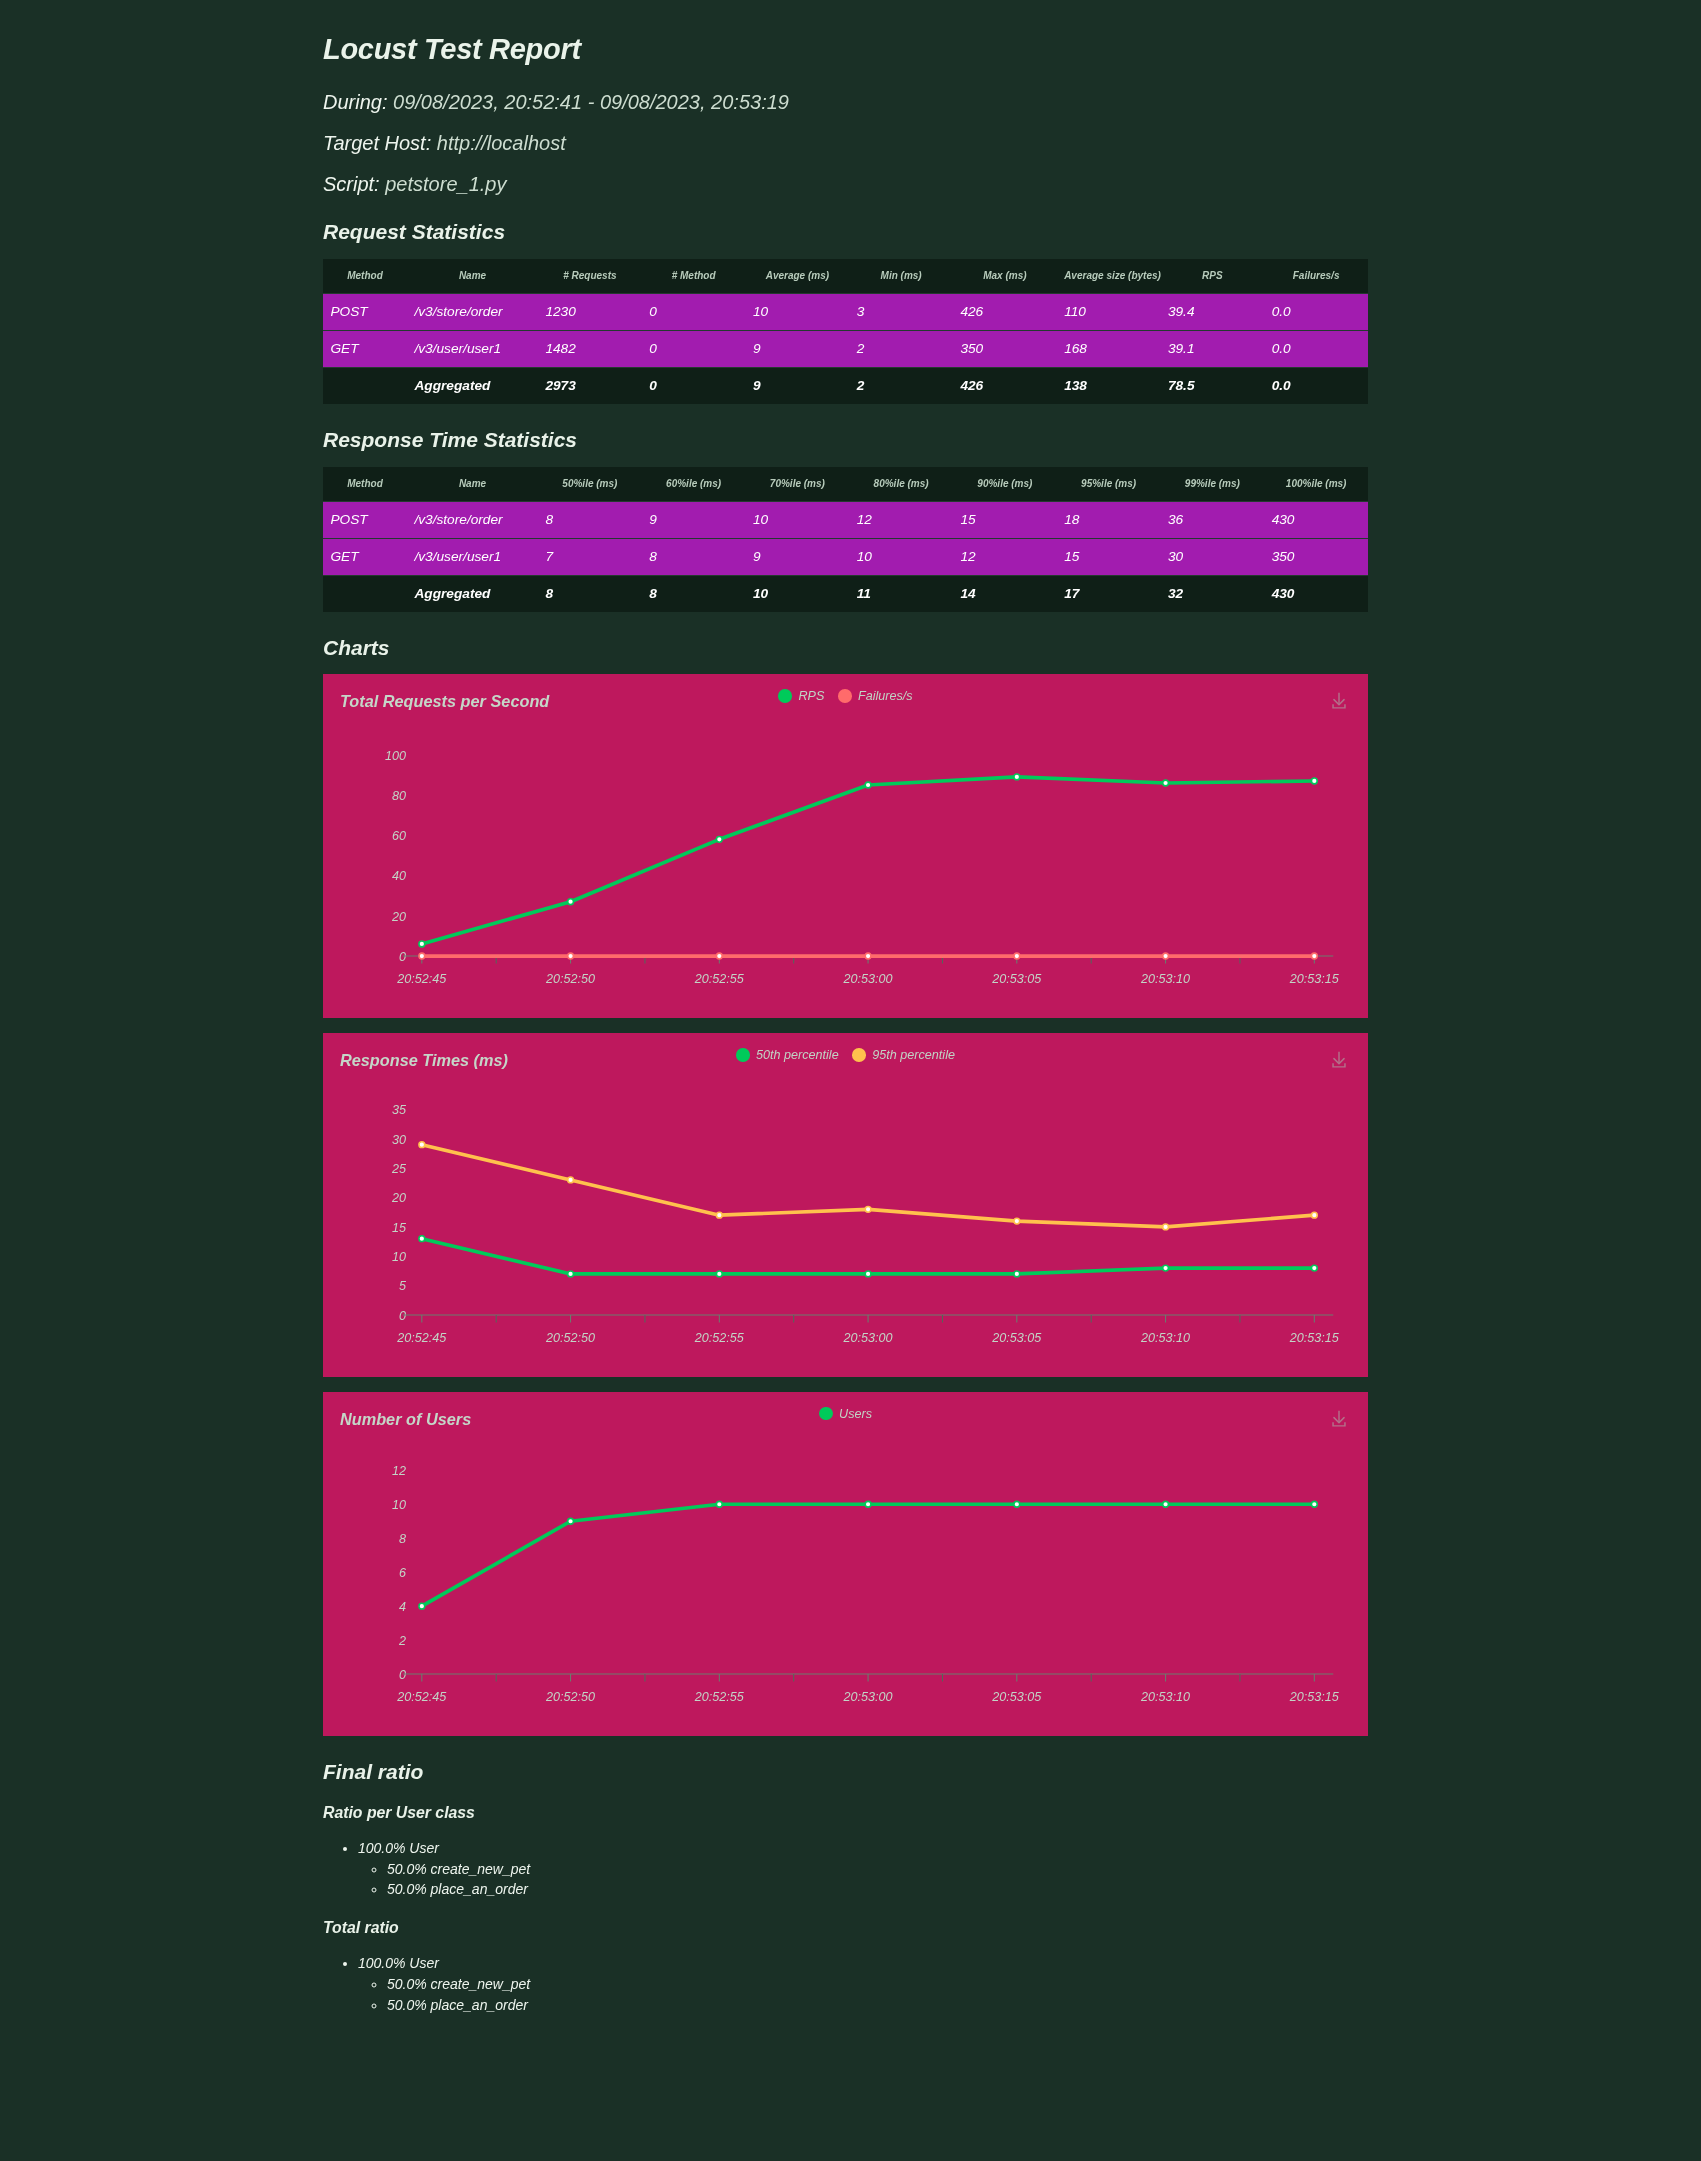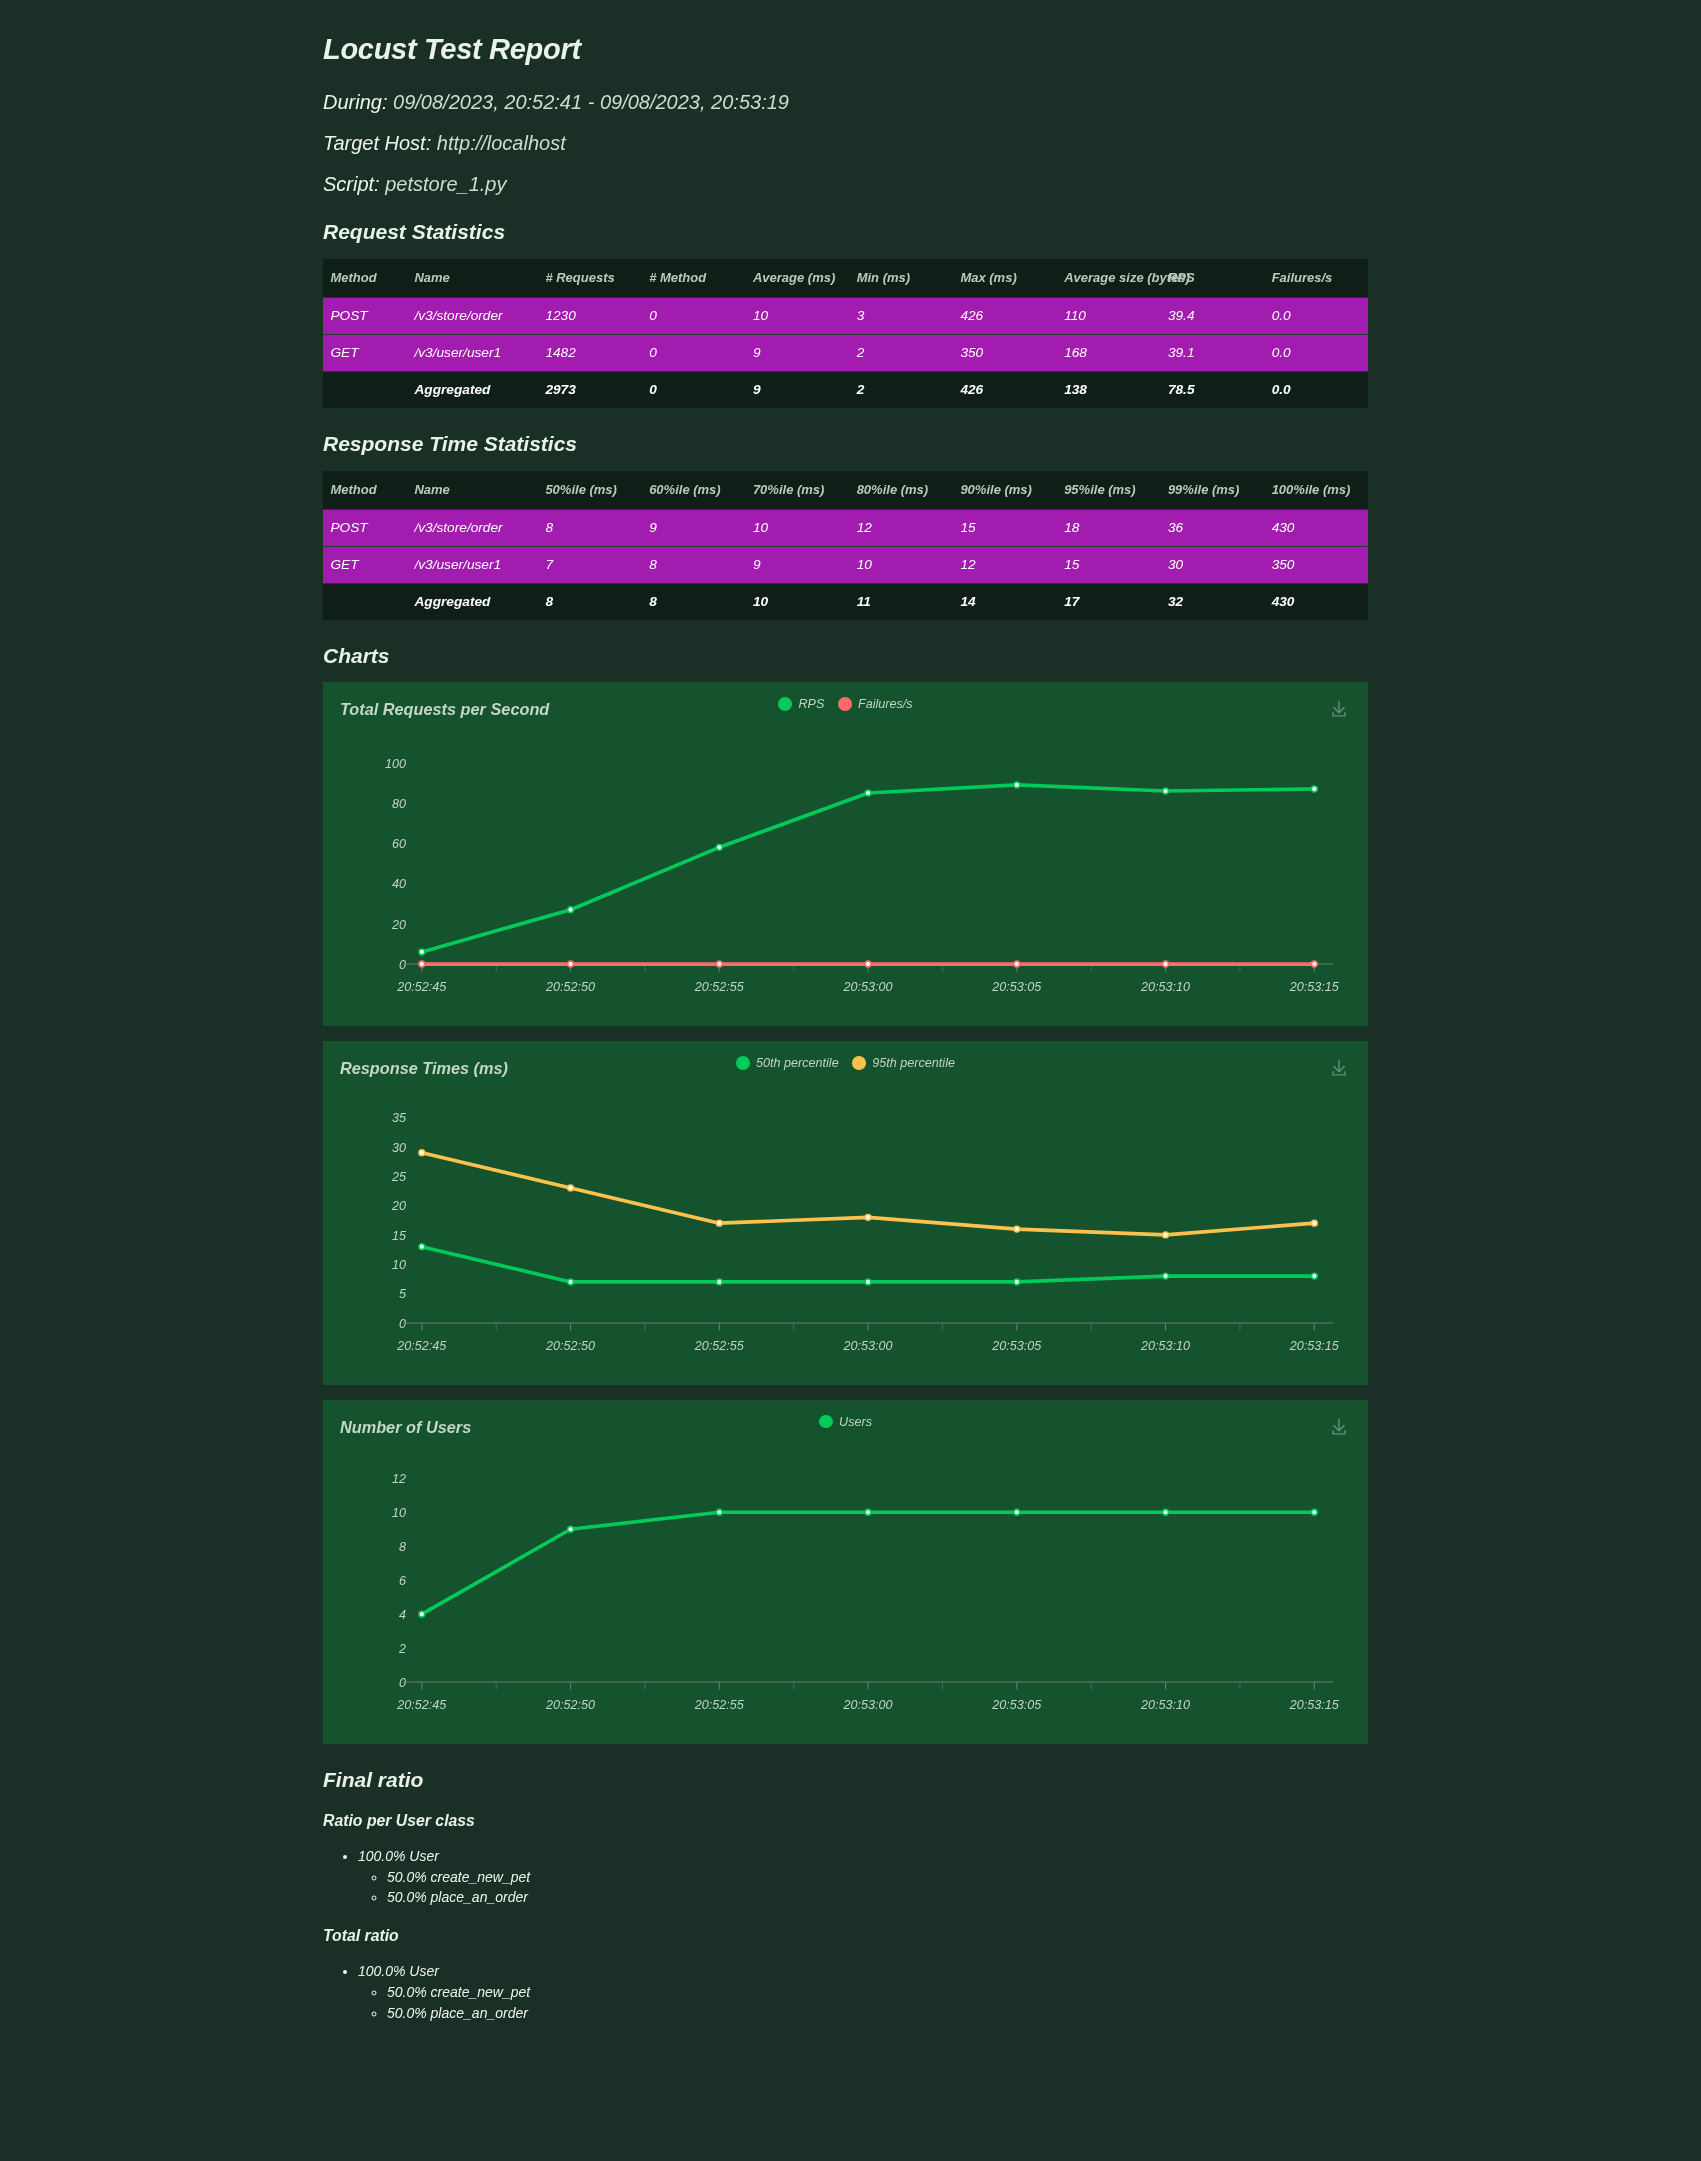--- a/index.html
+++ b/index.html
@@ -47,23 +47,23 @@
   table.stats {
     width: 1045px;
     border-collapse: collapse;
     font-size: 13px;
     table-layout: fixed;
   }
   table.stats thead th {
     background: #0f1f17;
     color: #b7cbbb;
     font-weight: bold;
-    text-align: left;
+    text-align: center;
     padding: 11.6px 7.4px 11.6px 7.4px;
-    font-size: 13px;
+    font-size: 10px;
     white-space: nowrap;
   }
   table.stats tbody td {
     background: #a21caf;
     color: #ffffff;
     padding: 10.5px 7.4px;
     text-align: left;
     font-size: 13.7px;
     border-top: 0.5px solid #24392f;
     white-space: nowrap;
@@ -71,21 +71,21 @@
   table.stats tbody tr.total td {
     background: #0f1f17;
     font-weight: bold;
   }
   .c-method { width: 84px; }
   .c-name   { width: 131px; }
 
   
   .chart-panel {
     width: 1045px;
-    background: #14532d;
+    background: #be185d;
     margin: 0 0 14.7px 0;
     position: relative;
     padding: 0;
   }
   .chart-head {
     position: relative;
     height: 50px;
   }
   .chart-title {
     position: absolute;

